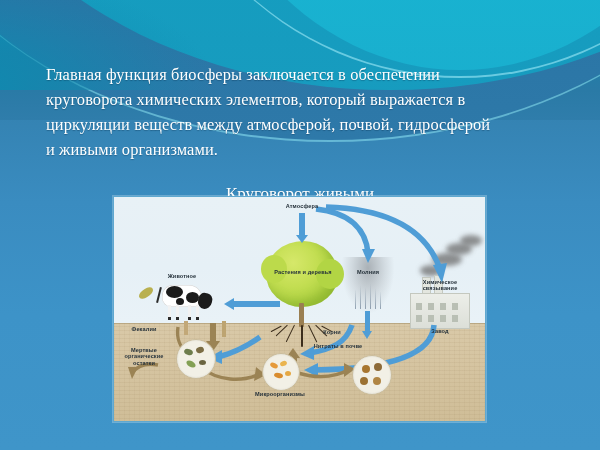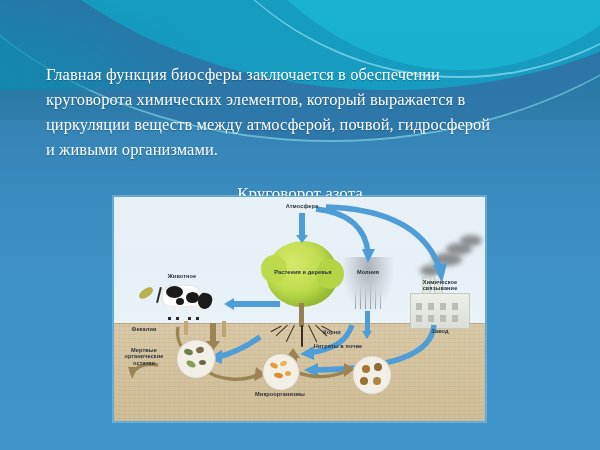--- a/index.html
+++ b/index.html
@@ -162,21 +162,21 @@
   <div class="bg-topband"></div>
   <div class="swoop"></div>
   <div class="swoop2"></div>
   <div class="swoop3"></div>
   <div class="swoopline"></div>
   <div class="swoopline2"></div>
   <div class="corner-dark"></div>
 
   <div id="body-text">Главная функция биосферы заключается в обеспечении круговорота химических элементов, который выражается в циркуляции веществ между атмосферой, почвой, гидросферой и живыми организмами.</div>
 
-  <div id="slide-title">Круговорот азота</div>
+  <div id="slide-title">Круговорот живыми</div>
 
   <div id="cycle-figure">
 
     <div class="sky"></div>
     <div class="ground"></div>
     <div class="ground-line"></div>
 
     <div class="rain"></div>
     <div class="rain-streak" style="left:241px;top:92px;height:20px;"></div>
     <div class="rain-streak" style="left:246px;top:88px;height:24px;"></div>

